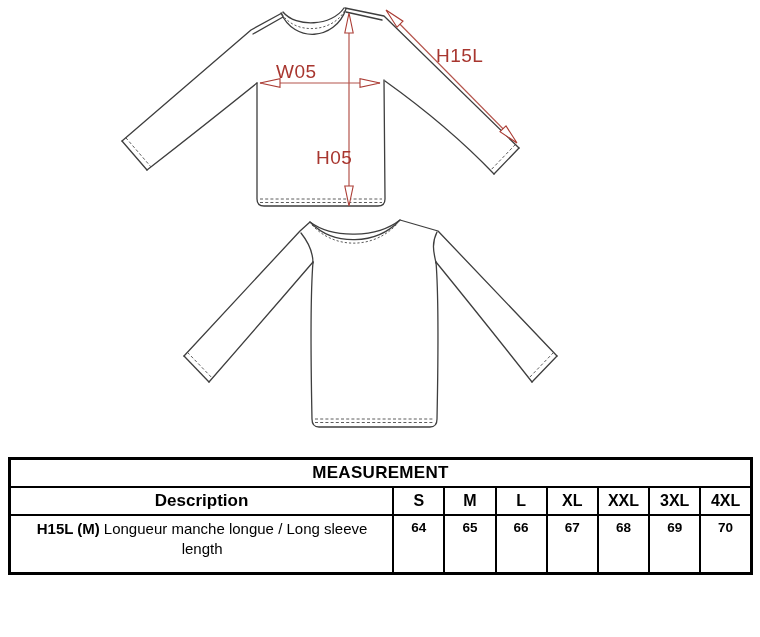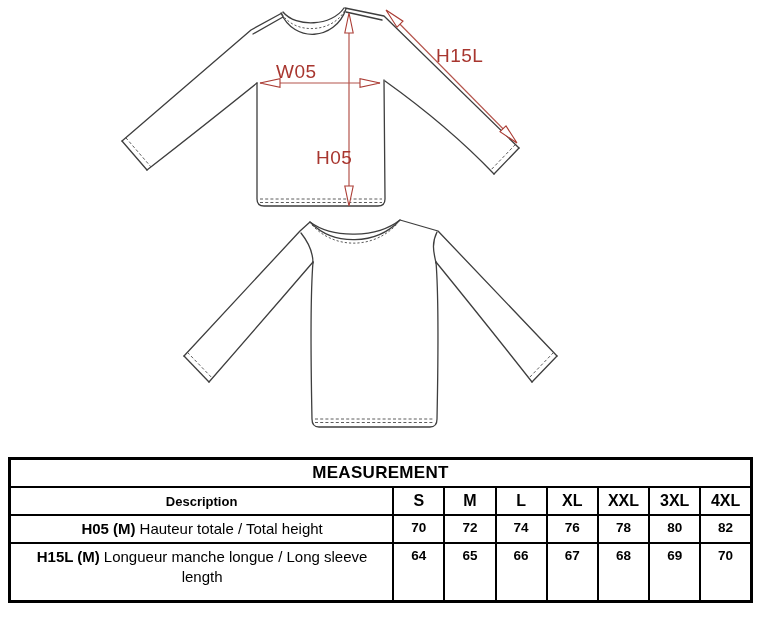--- a/index.html
+++ b/index.html
@@ -22,21 +22,21 @@
   .table-wrap{padding:2px 8px 0 8px;}
   table.meas{
     width:745px;border-collapse:collapse;table-layout:fixed;
     border:3px solid #000;color:#000;background:#fff;
   }
   table.meas th, table.meas td{border:2px solid #000;overflow:hidden;text-align:center;}
   th.title-cell{
     height:24px;font-size:17px;font-weight:bold;text-align:center;
     border-bottom:3px solid #000;letter-spacing:0.3px;
   }
-  th.desc-head{height:24px;font-size:13px;font-weight:bold;text-align:center;}
+  th.desc-head{height:24px;font-size:17px;font-weight:bold;text-align:center;}
   th.size-head{font-size:16px;font-weight:bold;text-align:center;}
   td.desc-cell{
     font-size:15px;text-align:left;vertical-align:top;
     padding:3px 4px 2px 5px;line-height:1.3;
   }
   td.desc-cell .code{font-weight:bold;margin-right:4px;}
   td.val-cell{
     font-size:13.5px;font-weight:bold;text-align:center;vertical-align:top;
     padding-top:4px;
   }
@@ -141,30 +141,20 @@
         <th class="size-head">S</th>
         <th class="size-head">M</th>
         <th class="size-head">L</th>
         <th class="size-head">XL</th>
         <th class="size-head">XXL</th>
         <th class="size-head">3XL</th>
         <th class="size-head">4XL</th>
       </tr>
     </thead>
     <tbody>
-      <tr class="data-row">
-        <td class="desc-cell"><span class="code">H05 (M)</span><span>Hauteur totale / Total height</span></td>
-        <td class="val-cell">70</td>
-        <td class="val-cell">72</td>
-        <td class="val-cell">74</td>
-        <td class="val-cell">76</td>
-        <td class="val-cell">78</td>
-        <td class="val-cell">80</td>
-        <td class="val-cell">82</td>
-      </tr>
       <tr class="data-row tall">
         <td class="desc-cell"><span class="code">H15L (M)</span><span>Longueur manche longue / Long sleeve length</span></td>
         <td class="val-cell">64</td>
         <td class="val-cell">65</td>
         <td class="val-cell">66</td>
         <td class="val-cell">67</td>
         <td class="val-cell">68</td>
         <td class="val-cell">69</td>
         <td class="val-cell">70</td>
       </tr>

